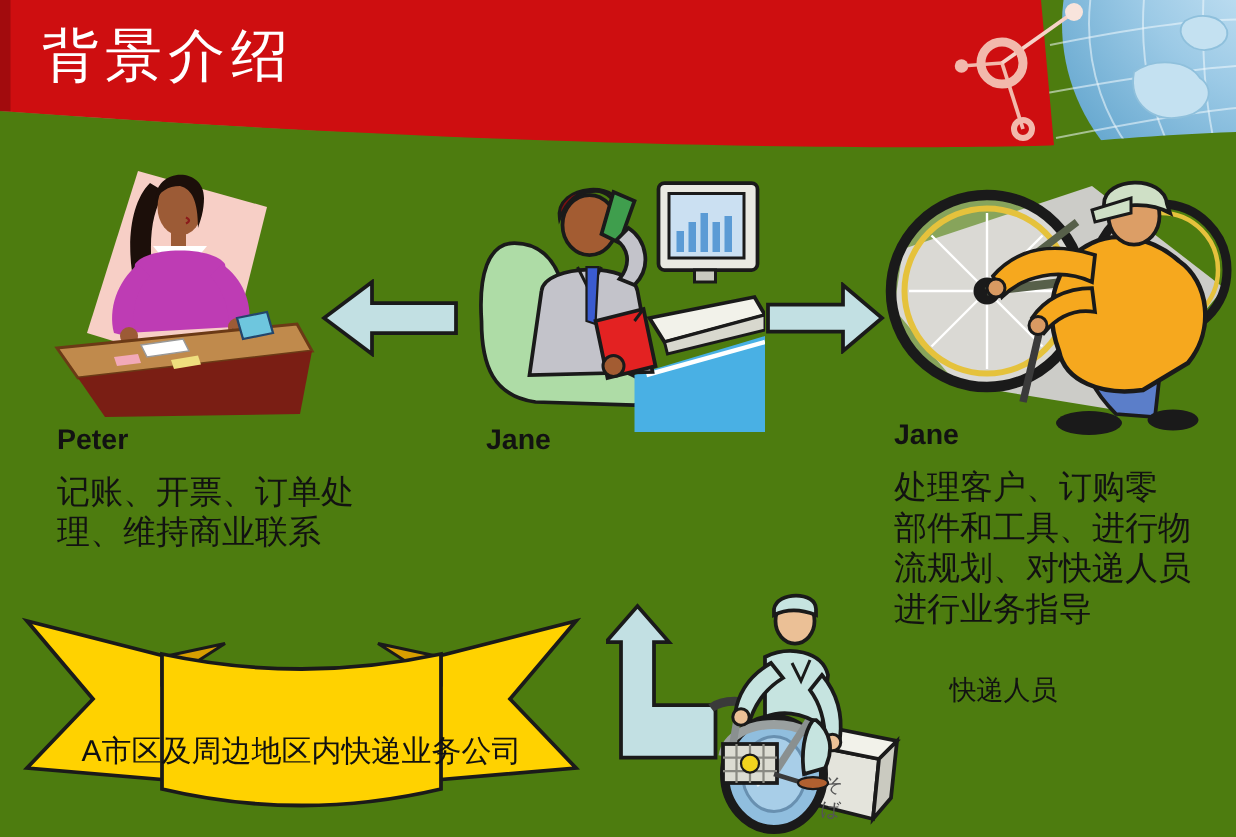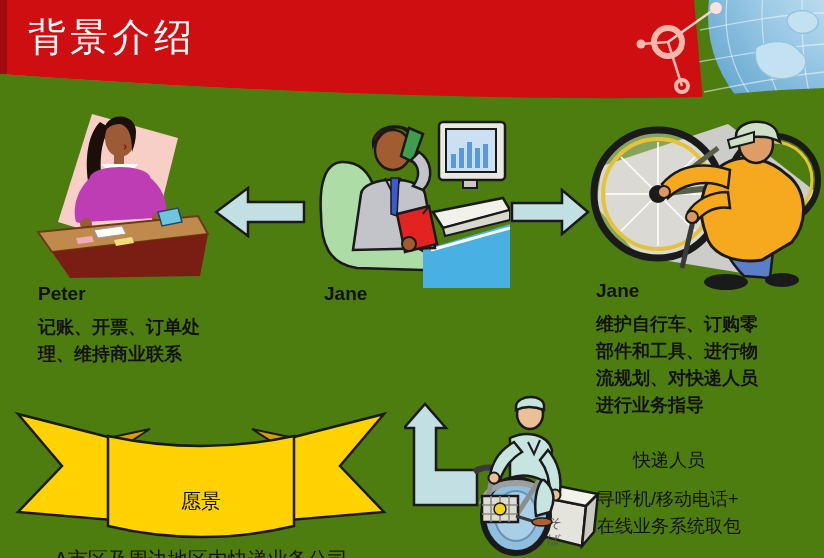--- a/index.html
+++ b/index.html
@@ -6,21 +6,21 @@
   html,body { width:824px; height:558px; }
   body { font-family:"Liberation Sans", sans-serif; background:#EBE3D8; }
   .slide { position:relative; width:824px; height:558px; overflow:hidden; background:#4d7c0f; }
   .abs { position:absolute; }
   .slide-title {
     left:28px; top:12px;
     font-family:"Liberation Serif", serif;
     font-size:38px; letter-spacing:4px; color:#FFFFFF;
   }
   .person-name { font-size:19px; font-weight:bold; color:#121212; }
-  .person-desc { font-size:18px; line-height:27px; color:#121212; white-space:pre-line; width:215px;font-weight:bold; }
+  .person-desc { font-size:22px; line-height:27px; color:#121212; white-space:pre-line; width:215px; }
   .banner-text { width:378px; text-align:center; font-size:20px; line-height:29px; color:#111; white-space:pre-line; }
   .courier-title { font-size:18px; color:#121212;margin-left:36px; }
   .courier-desc { font-size:18px; line-height:27px; color:#121212; white-space:pre-line; width:220px; }
   svg { display:block; }
 </style>
 </head>
 <body>
 
 <div class="slide">
 
@@ -169,34 +169,33 @@
     <path d="M10 26 L0 26 21 2 42 26 32 26 32 68 73 68 73 103 10 103 Z" fill="#C2E0E3" stroke="#1A1A1A" stroke-width="2.5" stroke-linejoin="miter"></path>
   </svg>
 
   <div class="abs person-name" style="left:38px;top:283px">Peter</div>
   <div class="abs person-desc" style="left:38px;top:314px">记账、开票、订单处
 理、维持商业联系</div>
 
   <div class="abs person-name" style="left:324px;top:283px">Jane</div>
 
   <div class="abs person-name" style="left:596px;top:280px">Jane</div>
-  <div class="abs person-desc" style="left:596px;top:311px">维护自行车、订购零
+  <div class="abs person-desc" style="left:596px;top:311px">处理客户、订购零
 部件和工具、进行物
 流规划、对快递人员
 进行业务指导</div>
 
   <svg class="abs" style="left:12px;top:408px" width="378" height="142" viewBox="0 0 378 142">
     <polygon points="100,30 6,6 50,58 6,104 100,112" fill="#FFD200" stroke="#1A1A1A" stroke-width="2.5"></polygon>
     <polygon points="278,30 372,6 328,58 372,104 278,112" fill="#FFD200" stroke="#1A1A1A" stroke-width="2.5"></polygon>
     <polygon points="96,30 138,21 96,48" fill="#D89E00" stroke="#1A1A1A" stroke-width="2"></polygon>
     <polygon points="282,30 240,21 282,48" fill="#D89E00" stroke="#1A1A1A" stroke-width="2"></polygon>
     <path d="M96 28 Q189 48 282 28 L282 118 Q189 140 96 118 Z" fill="#FFD200" stroke="#1A1A1A" stroke-width="2.5"></path>
   </svg>
   <div class="abs banner-text" style="left:12px;top:458px">
-    <div>愿景</div>
     <div>A市区及周边地区内快递业务公司</div>
   </div>
 
   <svg class="abs" style="left:458px;top:380px" width="148" height="178" viewBox="0 0 148 178">
     <g>
       <polygon points="88,118 128,126 124,166 84,156" fill="#E4E4DC" stroke="#1A1A1A" stroke-width="2.5"></polygon>
       <polygon points="88,118 100,106 140,114 128,126" fill="#F2F2EA" stroke="#1A1A1A" stroke-width="2.5"></polygon>
       <polygon points="128,126 140,114 136,152 124,166" fill="#CACAC0" stroke="#1A1A1A" stroke-width="2.5"></polygon>
       <text x="99" y="128" font-size="13" fill="#555555" style="writing-mode:tb" transform="rotate(6 99 128)">そば</text>
     </g>
@@ -225,16 +224,14 @@
     <path d="M56,62 C42,70 34,82 32,96 L42,100 C46,88 54,78 64,72 Z" fill="#C6E4E0" stroke="#1A1A1A" stroke-width="2.5"></path>
     <circle cx="36" cy="98" r="5.5" fill="#EBC096" stroke="#1A1A1A" stroke-width="2"></circle>
     <path d="M90,70 C100,82 104,96 102,112 L92,114 C92,100 88,88 82,80 Z" fill="#C6E4E0" stroke="#1A1A1A" stroke-width="2.5"></path>
     <circle cx="97" cy="115" r="5.5" fill="#EBC096" stroke="#1A1A1A" stroke-width="2"></circle>
     <path d="M86,100 C96,108 98,120 92,132 L78,136 C76,122 78,108 84,100 Z" fill="#C6E4E0" stroke="#1A1A1A" stroke-width="2.5"></path>
     <line x1="58" y1="136" x2="84" y2="144" stroke="#3A3A3A" stroke-width="3"></line>
     <ellipse cx="84" cy="142" rx="10" ry="4" fill="#B06030" stroke="#1A1A1A" stroke-width="1.5"></ellipse>
   </svg>
 
   <div class="abs courier-title" style="left:597px;top:448px">快递人员</div>
-  <div class="abs courier-desc" style="left:597px;top:486px">寻呼机/移动电话+
-在线业务系统取包</div>
 
 </div>
 
 </body></html>

